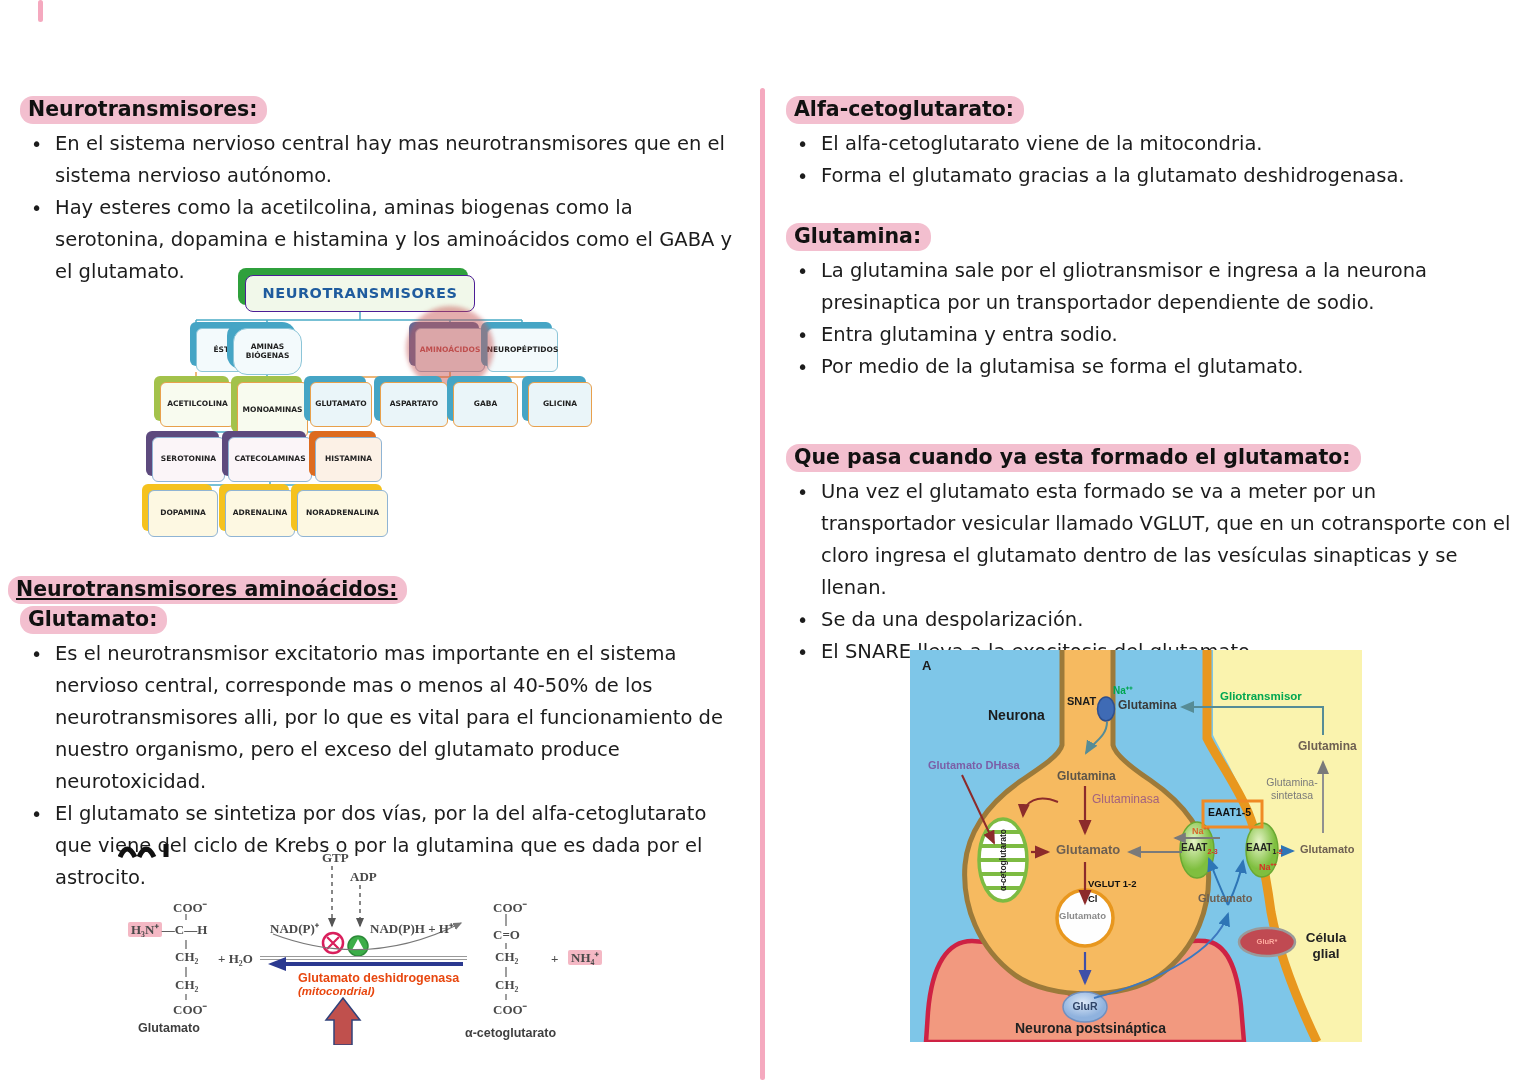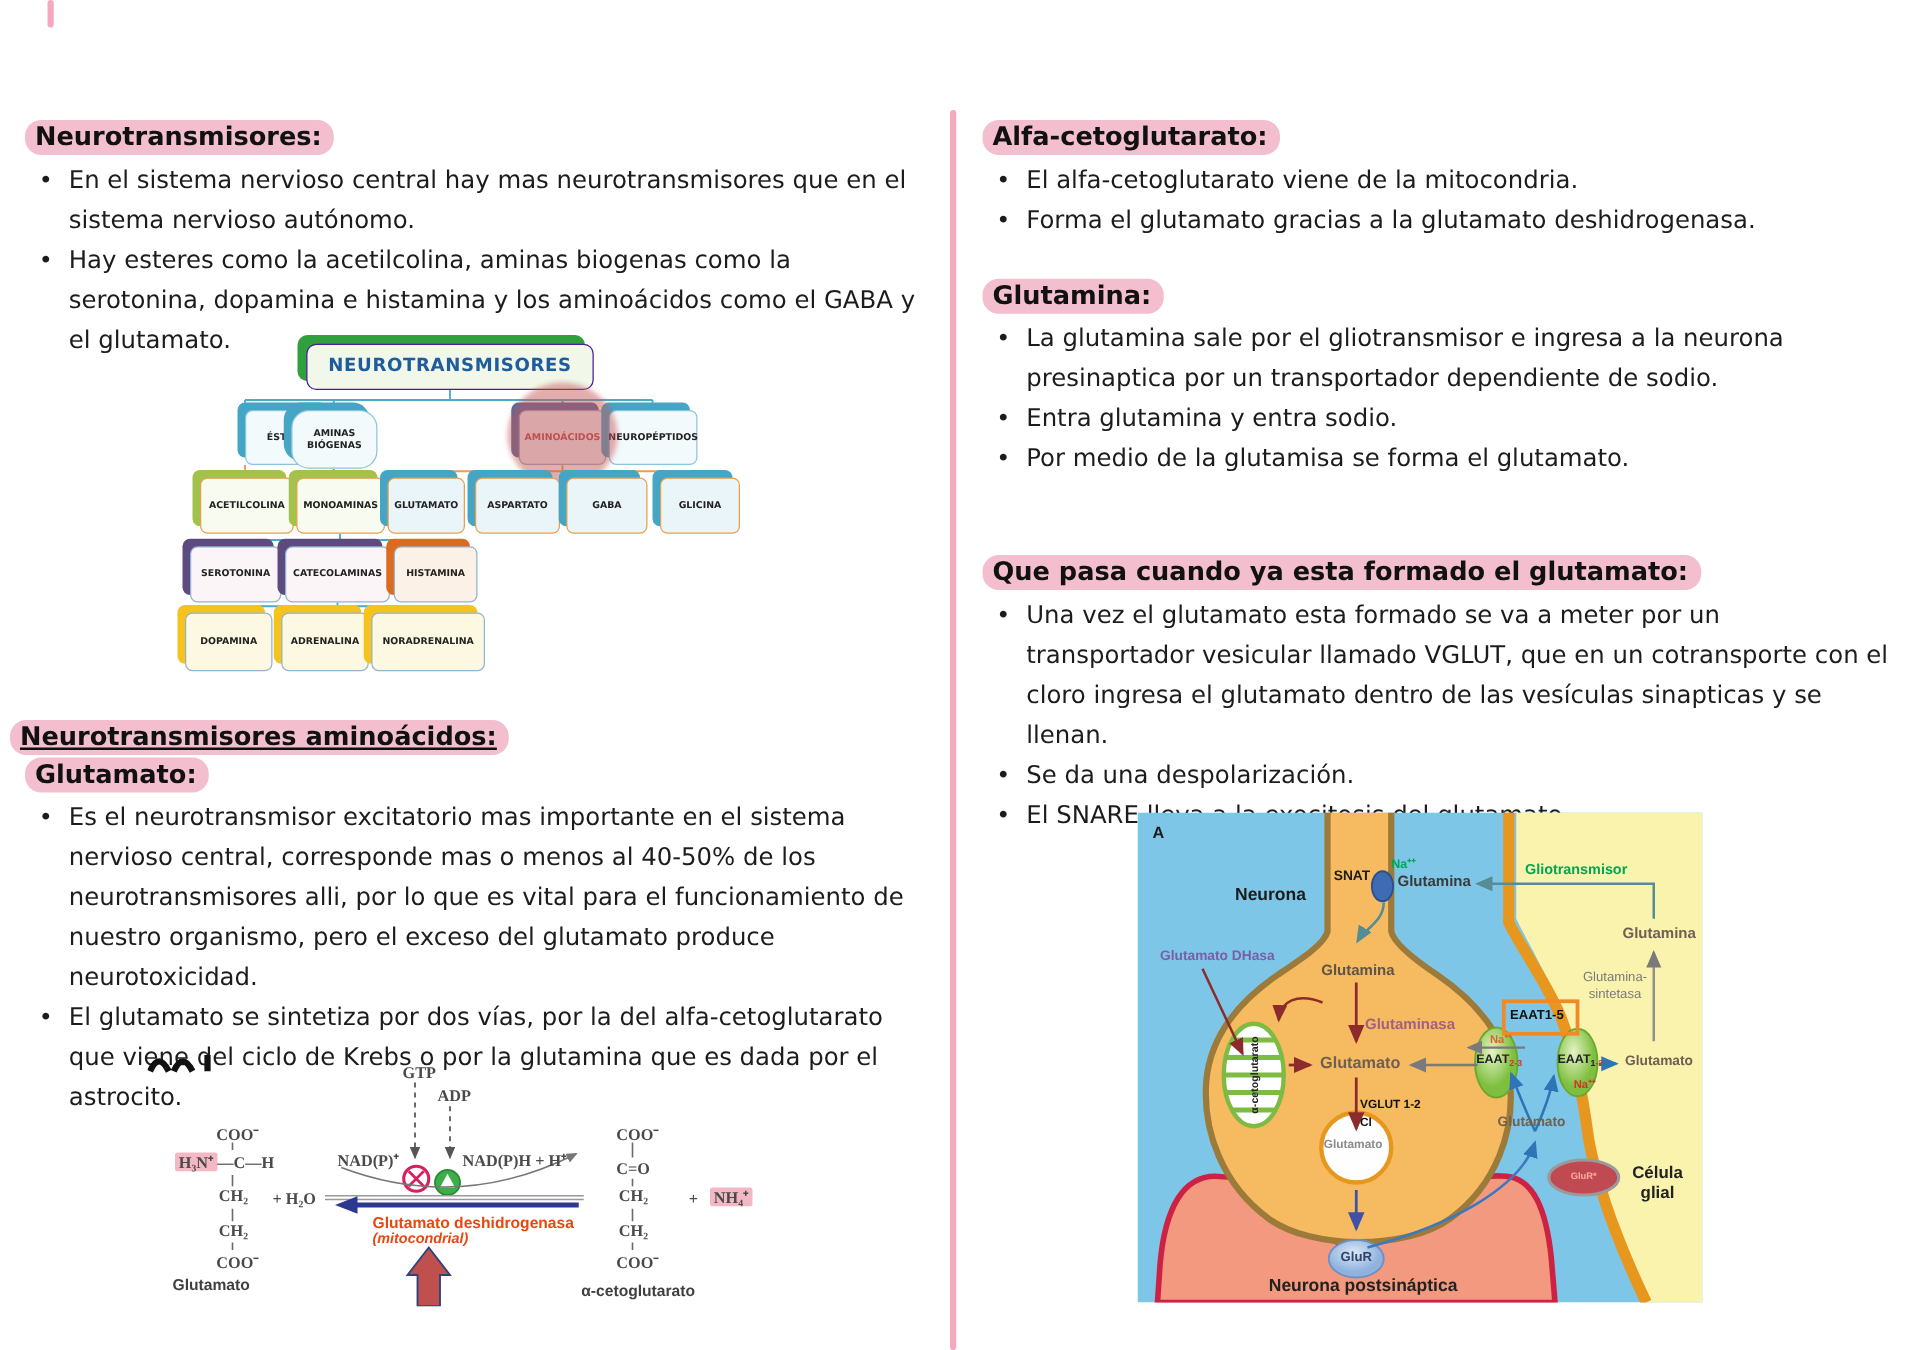--- a/index.html
+++ b/index.html
@@ -70,21 +70,21 @@
       <path d="M310,110 V115 M201,115 H420 M201,115 V120 M274,115 V120 M345,115 V120 M420,115 V120"></path>
     </g>
   </svg>
   <div class="fc-node fc-title" style="left:105px;top:13px;width:230px;height:37px;">NEUROTRANSMISORES</div>
   <div class="fc-node fc-blue" style="left:20px;top:66px;width:72px;height:44px;margin-left:36px;">ÉSTERES</div>
   <div class="fc-node fc-blue" style="left:93px;top:66px;width:69px;height:47px;border-radius:14px;">AMINAS BIÓGENAS</div>
   <div class="fc-node fc-amino" style="left:275px;top:66px;width:70px;height:44px;">AMINOÁCIDOS</div>
   <div class="fc-node fc-blue" style="left:347px;top:66px;width:71px;height:44px;">NEUROPÉPTIDOS</div>
   <div class="fc-ellipse" style="left:266px;top:44px;width:88px;height:84px;"></div>
   <div class="fc-node fc-green" style="left:20px;top:120px;width:75px;height:45px;">ACETILCOLINA</div>
-  <div class="fc-node fc-green" style="left:97px;top:120px;width:71px;height:45px;">MONOAMINAS</div>
+  <div class="fc-node fc-green" style="left:97px;top:120px;width:71px;height:56px;">MONOAMINAS</div>
   <div class="fc-node fc-aa" style="left:170px;top:120px;width:62px;height:45px;">GLUTAMATO</div>
   <div class="fc-node fc-aa" style="left:240px;top:120px;width:68px;height:45px;">ASPARTATO</div>
   <div class="fc-node fc-aa" style="left:313px;top:120px;width:65px;height:45px;">GABA</div>
   <div class="fc-node fc-aa" style="left:388px;top:120px;width:64px;height:45px;">GLICINA</div>
   <div class="fc-node fc-purple" style="left:12px;top:175px;width:73px;height:45px;">SEROTONINA</div>
   <div class="fc-node fc-purple" style="left:88px;top:175px;width:84px;height:45px;">CATECOLAMINAS</div>
   <div class="fc-node fc-orangeN" style="left:175px;top:175px;width:67px;height:45px;">HISTAMINA</div>
   <div class="fc-node fc-yellow" style="left:8px;top:228px;width:70px;height:47px;">DOPAMINA</div>
   <div class="fc-node fc-yellow" style="left:85px;top:228px;width:70px;height:47px;">ADRENALINA</div>
   <div class="fc-node fc-yellow" style="left:157px;top:228px;width:91px;height:47px;">NORADRENALINA</div>
@@ -136,21 +136,21 @@
     <path d="M168,117 L150,124 L168,131 Z" fill="#2B3990"></path>
 
     <path d="M225,158 L208,180 L216,180 L216,205 L234,205 L234,180 L242,180 Z" fill="#C0504D" stroke="#30427A" stroke-width="1.5"></path>
   </svg>
   <div class="t" style="left:204px;top:10px;">GTP</div>
   <div class="t" style="left:232px;top:29px;">ADP</div>
   <div class="t" style="left:152px;top:79px;">NAD(P)⁺</div>
   <div class="t" style="left:252px;top:79px;">NAD(P)H + H⁺</div>
 
   <div class="t" style="left:55px;top:58px;">COO⁻</div>
-  <div class="t" style="left:10px;top:80px;margin-left:12px;"><span class="pink">H₃N⁺</span><span>—C—H</span></div>
+  <div class="t" style="left:10px;top:80px;"><span class="pink">H₃N⁺</span><span>—C—H</span></div>
   <div class="t" style="left:57px;top:109px;">CH₂</div>
   <div class="t" style="left:100px;top:111px;">+ H₂O</div>
   <div class="t" style="left:57px;top:137px;">CH₂</div>
   <div class="t" style="left:55px;top:160px;">COO⁻</div>
   <div class="t lbl" style="left:20px;top:181px;">Glutamato</div>
 
   <div class="t" style="left:375px;top:58px;">COO⁻</div>
   <div class="t" style="left:375px;top:87px;">C=O</div>
   <div class="t" style="left:377px;top:109px;">CH₂</div>
   <div class="t" style="left:377px;top:137px;">CH₂</div>
@@ -261,21 +261,21 @@
   <div class="t" style="left:12px;top:8px;font-weight:bold;font-size:13px;">A</div>
   <div class="t" style="left:78px;top:57px;font-weight:bold;font-size:14px;">Neurona</div>
   <div class="t" style="left:157px;top:45px;font-weight:bold;font-size:11px;">SNAT</div>
   <div class="t" style="left:203px;top:33px;font-weight:bold;font-size:10px;color:#00A651;">Na⁺⁺</div>
   <div class="t" style="left:208px;top:48px;font-weight:600;font-size:12px;color:#3a3a3a;">Glutamina</div>
   <div class="t" style="left:310px;top:40px;font-weight:bold;font-size:11.5px;color:#00A651;">Gliotransmisor</div>
   <div class="t grayl" style="left:388px;top:89px;font-size:12px;">Glutamina</div>
   <div class="t" style="left:356px;top:126px;font-size:10.5px;color:#7A7A7A;white-space:normal;width:52px;text-align:center;line-height:1.25;">Glutamina- sintetasa</div>
   <div class="t" style="left:18px;top:109px;font-weight:bold;font-size:11px;color:#7B5EA7;">Glutamato DHasa</div>
   <div class="t grayl" style="left:147px;top:119px;font-size:12px;color:#5E5548;">Glutamina</div>
-  <div class="t" style="left:182px;top:162px;font-weight:bold;font-size:12px;color:#A2627F;">Glutaminasa</div>
+  <div class="t" style="left:182px;top:142px;font-weight:normal;font-size:12px;color:#A2627F;">Glutaminasa</div>
   <div class="t grayl" style="left:146px;top:192px;font-size:13px;">Glutamato</div>
   <div class="t" style="left:93px;top:210px;transform:translate(-50%,-50%) rotate(-90deg);font-size:8.5px;font-weight:bold;color:#222;">α-cetoglutarato</div>
   <div class="t" style="left:178px;top:228px;font-weight:bold;font-size:9.5px;color:#111;">VGLUT 1-2</div>
   <div class="t" style="left:178px;top:243px;font-weight:bold;font-size:9.5px;color:#111;">Cl</div>
   <div class="t" style="left:149px;top:260px;font-size:9.5px;color:#8A8A8A;font-weight:600;">Glutamato</div>
   <div class="t grayl" style="left:288px;top:242px;font-size:11px;">Glutamato</div>
   <div class="t" style="left:282px;top:174px;font-weight:bold;font-size:9px;color:#D9652B;">Na⁺⁺</div>
   <div class="t" style="left:271px;top:192px;font-weight:bold;font-size:10px;color:#222;"><span>EAAT</span><span class="sub red">2-3</span></div>
   <div class="t" style="left:298px;top:156px;font-weight:bold;font-size:10.5px;color:#111;">EAAT1-5</div>
   <div class="t" style="left:336px;top:192px;font-weight:bold;font-size:10px;color:#222;"><span>EAAT</span><span class="sub">1</span><span class="sub red">-2</span></div>

